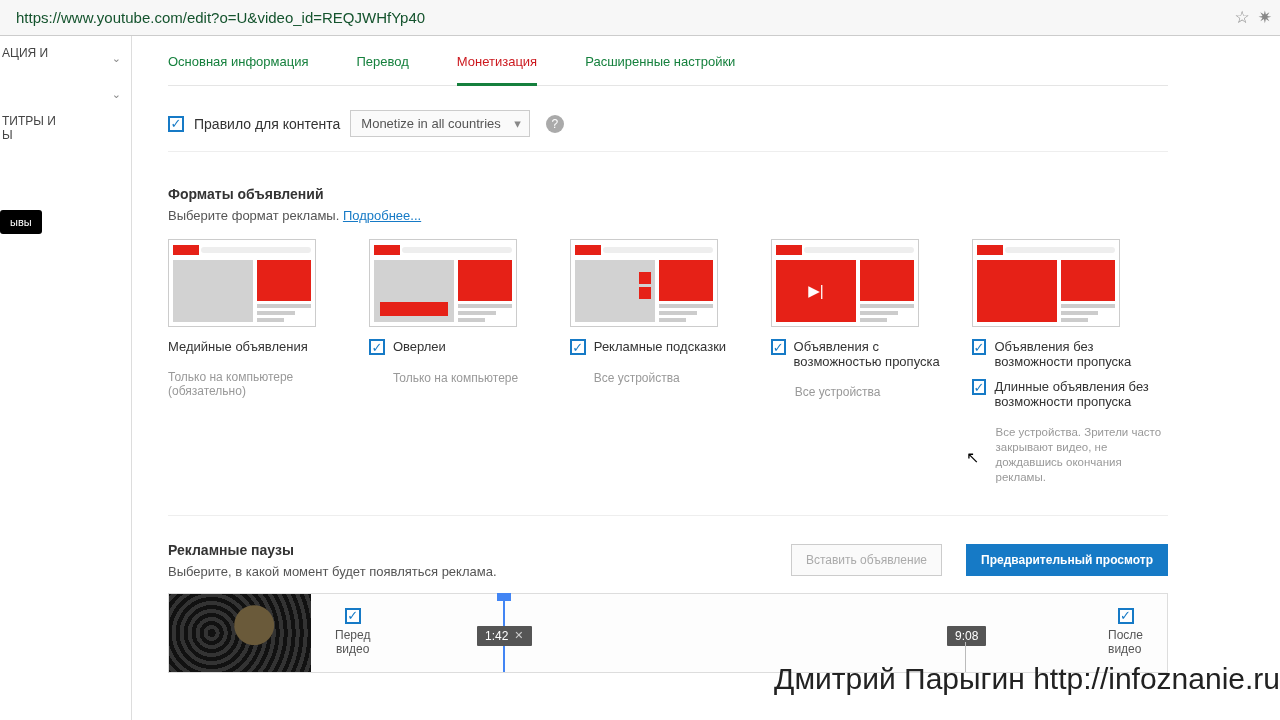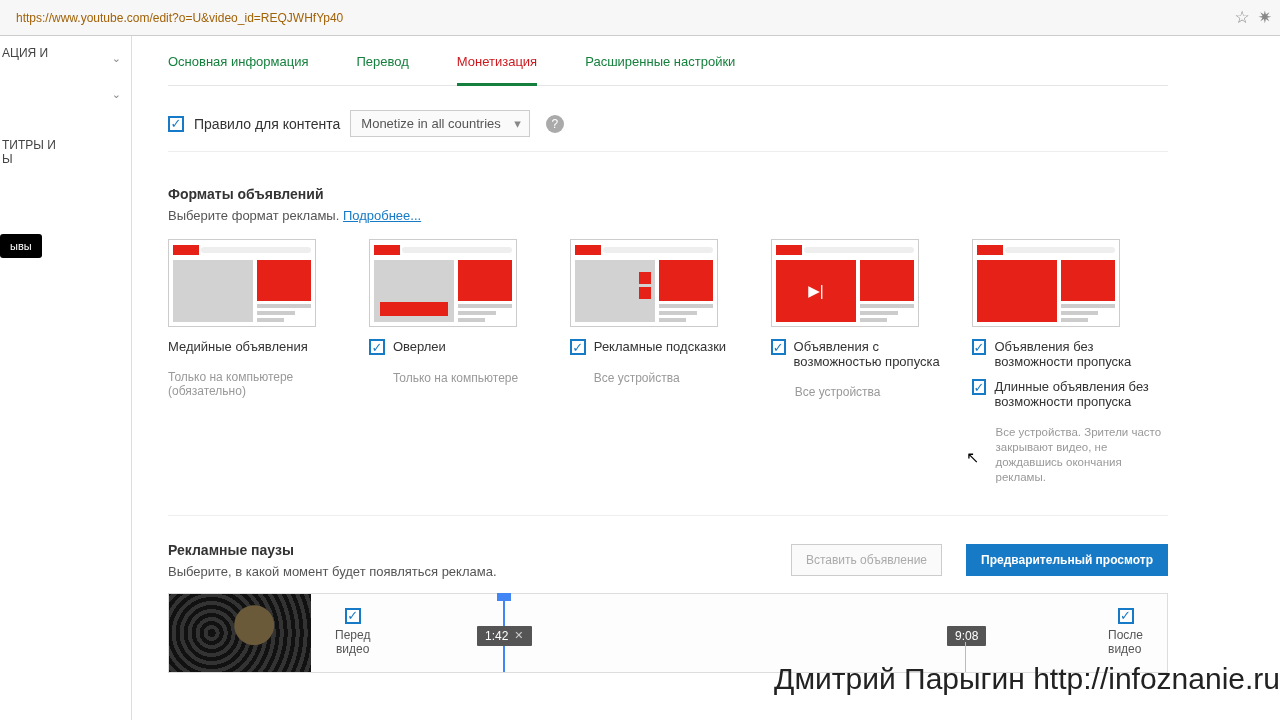--- a/index.html
+++ b/index.html
@@ -17,22 +17,22 @@
   height: 36px;
   border-bottom: 1px solid #ccc;
   display: flex;
   align-items: center;
   padding: 0 8px;
   background: #f7f7f7;
 }
 .addr-input {
   flex: 1;
   padding: 4px 8px;
-  font-size: 12px;
-  color: #a16207;
+  font-size: 15px;
+  color: #14532d;
   border: none;
   background: transparent;
 }
 .addr-star { font-size: 17px; color: #888; margin: 0 8px; }
 .addr-ext { font-size: 17px; color: #888; }
 
 .layout { display: flex; height: calc(100% - 36px); }
 
 .sidebar {
   width: 132px;
@@ -209,21 +209,21 @@
 
 <div class="layout">
   <div class="sidebar">
     <div class="sb-sec">
       <span>АЦИЯ И</span>
       <span class="sb-chevron">⌄</span>
     </div>
     <div class="sb-sec" style="margin-top:10px">
       <span class="sb-chevron">⌄</span>
     </div>
-    <div class="sb-sec" style="margin-top:44px">
+    <div class="sb-sec" style="margin-top:20px">
       <span style="white-space:pre-line">ТИТРЫ И
 Ы</span>
     </div>
     <div class="sb-black-btn">ывы</div>
   </div>
 
   <div class="main">
     <div class="tabs">
       <div class="tab">Основная информация</div>
       <div class="tab">Перевод</div>

